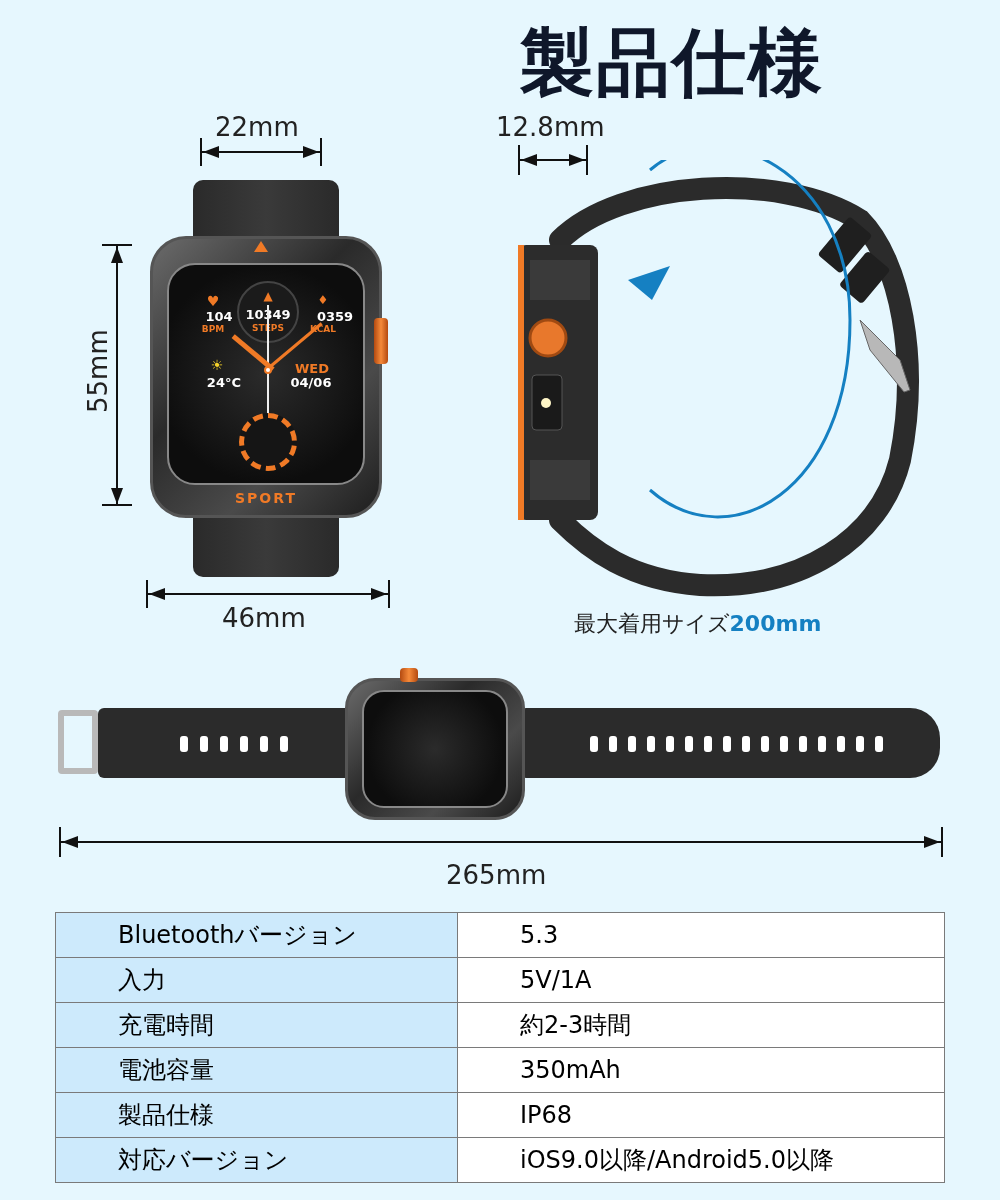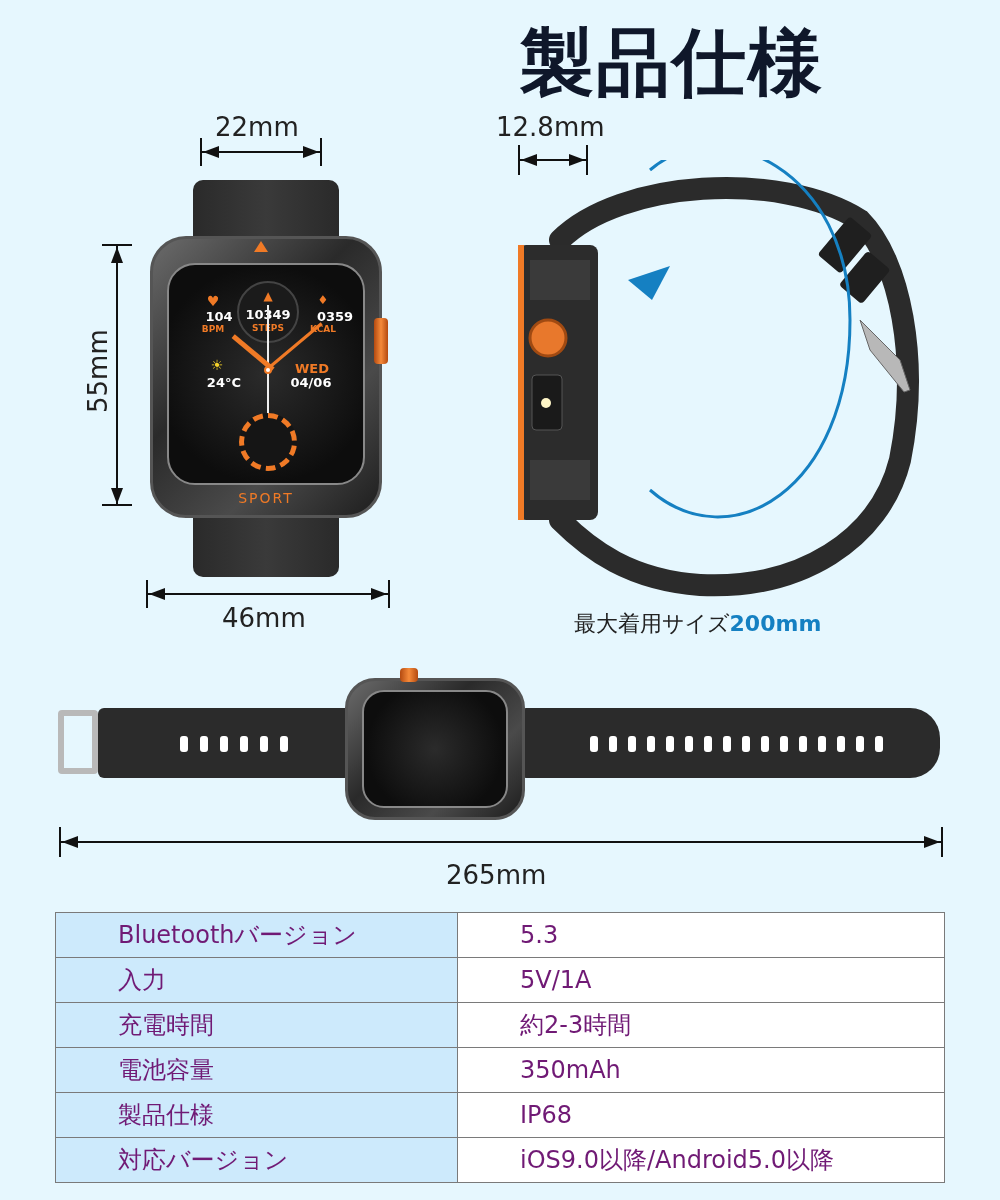--- a/index.html
+++ b/index.html
@@ -32,32 +32,32 @@
     background: linear-gradient(135deg,#6b6b6b,#2a2a2a 40%,#4a4a4a 70%,#1e1e1e);
     border-radius: 36px; border: 3px solid #555;
   }
   .screen {
     background: radial-gradient(circle at 50% 50%, #2b2b2b, #0d0d0d 75%);
     border-radius: 28px; border: 2px solid #888; overflow: hidden;
   }
   .face-txt { color: #fff; font-weight: bold; font-size: 13px; position: absolute; text-align: center; }
   .face-or { color: #f07a26; font-weight: bold; font-size: 9px; position: absolute; text-align: center; }
   .crown { background: linear-gradient(90deg,#b44a10,#f58a3a,#b44a10); border-radius: 4px; }
-  .sport { color: #f07a26; font-weight: normal; font-size: 14px; letter-spacing: 2px; }
+  .sport { color: #f07a26; font-weight: bold; font-size: 14px; letter-spacing: 2px; }
 
   .size-info { font-size: 22px; color: #222; line-height: 34px; white-space: nowrap; }
   .size-info .num { color: #1580c2; font-weight: bold; }
 
   
   .spec-table {
     left: 55px; top: 912px; width: 890px;
     border-collapse: collapse; position: absolute;
   }
   .spec-table td {
-    border: 1px solid #7a7a7a; height: 45px; font-size: 24px; color: #701a75;
+    border: 1px solid #7a7a7a; height: 45px; font-size: 24px; color: #000000;
     vertical-align: middle;
   }
   .spec-table td.k { background: #cdeafc; width: 402px; padding-left: 62px; }
   .spec-table td.v { background: #ffffff; padding-left: 62px; }
 </style>
 </head>
 <body>
 
 <div class="abs title">製品仕様</div>
 

